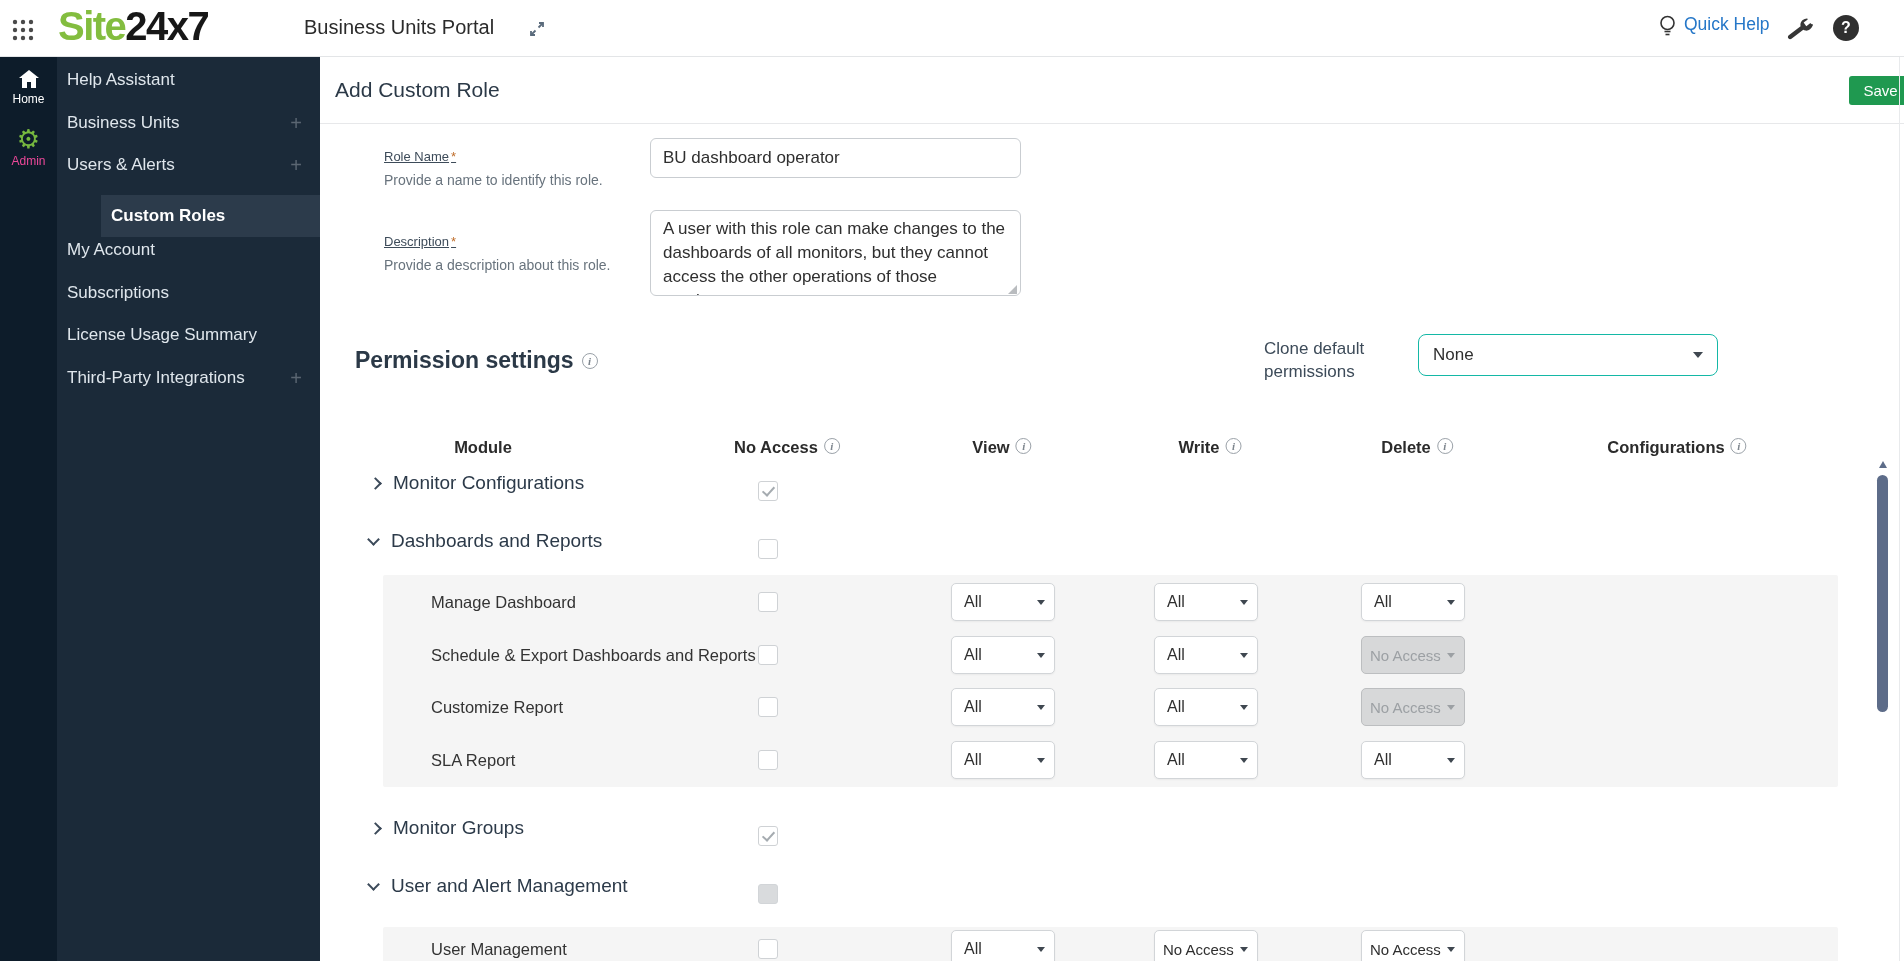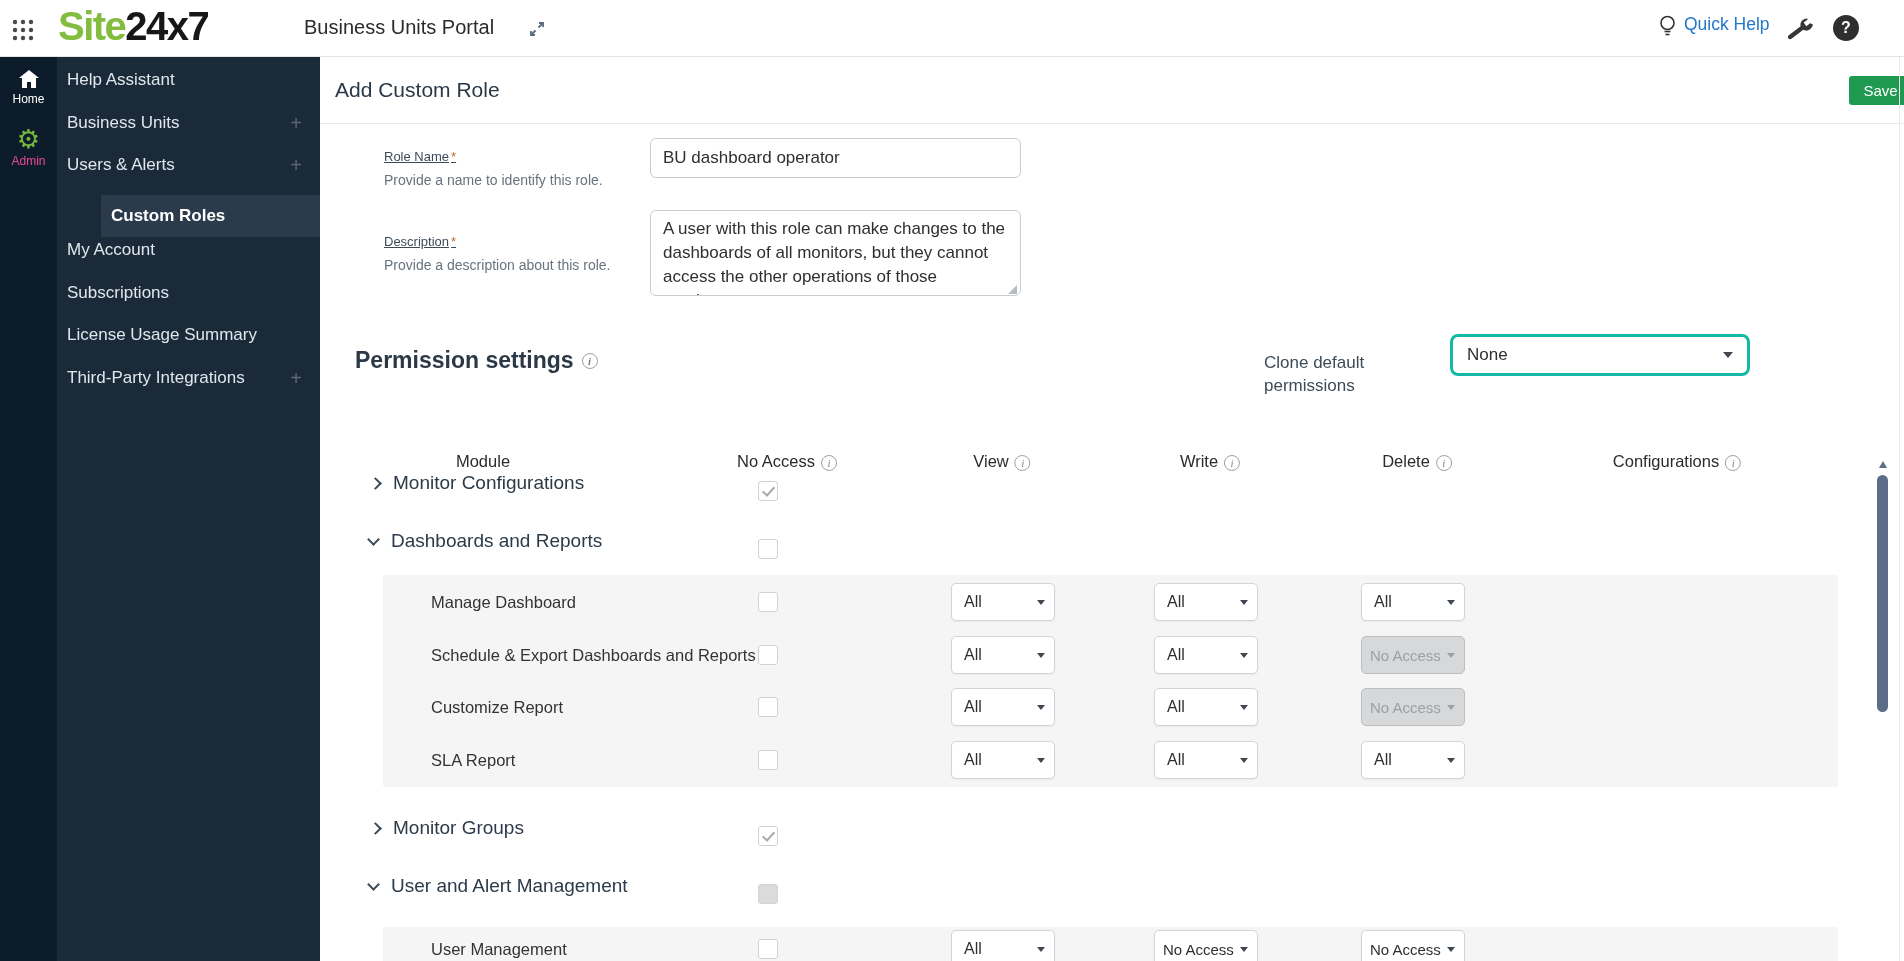--- a/index.html
+++ b/index.html
@@ -58,31 +58,31 @@
     font-family:"Liberation Sans",sans-serif; overflow:hidden; }
   .resize-handle { position:absolute; left:688px; width:0; height:0;
     border-left:9px solid transparent; border-bottom:9px solid #b9bcbf; }
 
   .section-heading { position:absolute; left:35px; top:222px; font-size:23px; font-weight:700; color:#2b3947;
     display:flex; align-items:center; gap:8px; }
   .info { display:inline-flex; width:16px; height:16px; border:1px solid #9aa1a8; border-radius:50%;
     color:#7d858d; font-size:11px; align-items:center; justify-content:center; font-style:italic;
     font-family:"Liberation Serif",serif; flex:0 0 auto; cursor:pointer; }
 
-  .clone-label { position:absolute; left:944px; top:212px; width:140px; font-size:17px; color:#3d4b59; line-height:23px;margin-top:14px; }
-  .select { position:absolute; left:1098px; top:209px; width:300px; height:42px; border:3px solid #14b8a6;
+  .clone-label { position:absolute; left:944px; top:212px; width:140px; font-size:17px; color:#3d4b59; line-height:23px; }
+  .select { position:absolute; left:1098px; top:209px; width:300px; height:42px; border:1px solid #14b8a6;
     border-radius:8px; background:#fff; display:flex; align-items:center; padding:0 14px; font-size:17px;
-    color:#2f2f2f; cursor:pointer;margin-left:32px; }
+    color:#2f2f2f; cursor:pointer; }
   .select .caret { margin-left:auto; }
   .caret { width:0; height:0; border-left:5px solid transparent; border-right:5px solid transparent;
     border-top:6px solid #3f4750; }
 
   
-  .th { position:absolute; top:313px; transform:translateX(-50%); display:flex; align-items:flex-end; gap:6px;
-    font-size:16.5px; font-weight:400; color:#2b2b2b; white-space:nowrap;margin-top:14px; }
+  .th { position:absolute; top:313px; transform:translateX(-50%); display:flex; align-items:flex-start; gap:6px;
+    font-size:16.5px; font-weight:700; color:#2b2b2b; white-space:nowrap; }
   .group-row { position:absolute; display:flex; align-items:center; cursor:pointer; }
   .group-label { font-size:19px; color:#2c3a49; }
   .chev { width:9px; height:9px; border-right:2px solid #3c4a5a; border-bottom:2px solid #3c4a5a; display:inline-block; }
   .chev.right { transform:rotate(-45deg); margin-right:13px; }
   .chev.down  { transform:rotate(45deg); margin-right:13px; margin-top:-4px; }
 
   .cb { position:absolute; left:438px; width:20px; height:20px; background:#fff; border:1px solid #cfd2d5;
     border-radius:3px; cursor:pointer; }
   .cb.checked::after { content:""; position:absolute; left:6px; top:2px; width:5px; height:10px;
     border-right:2px solid #a5abb0; border-bottom:2px solid #a5abb0; transform:rotate(42deg); }

